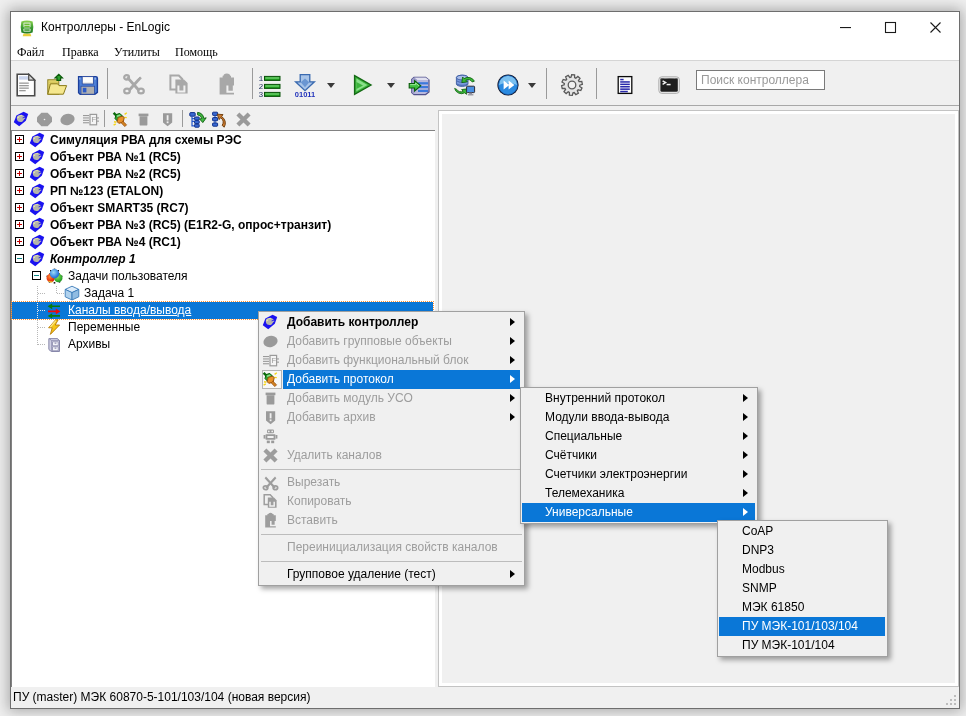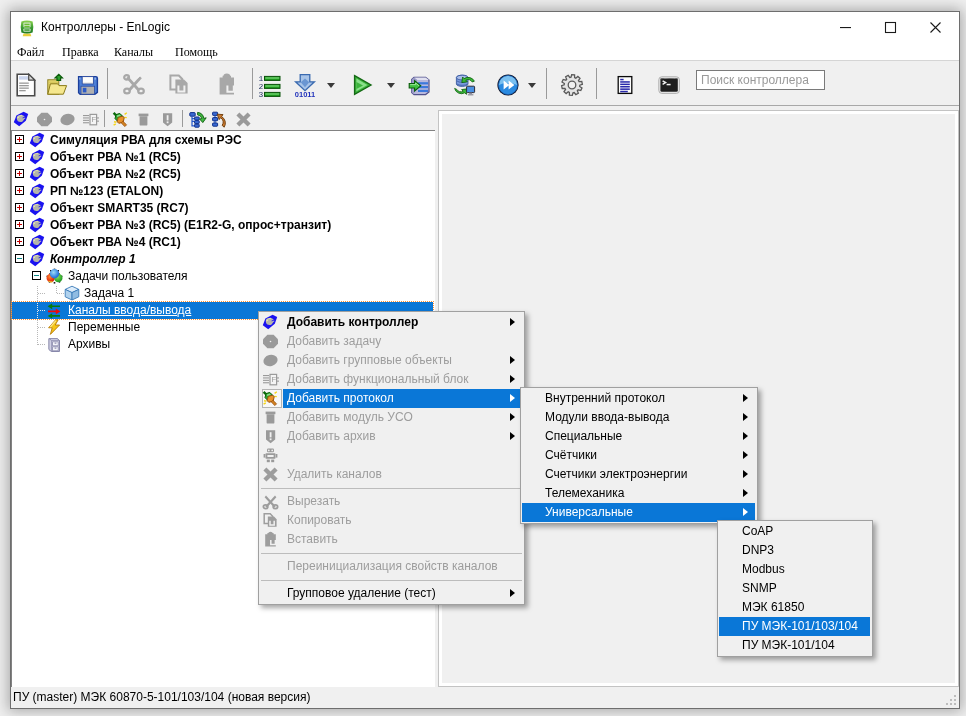--- a/index.html
+++ b/index.html
@@ -80,21 +80,21 @@
             <rect x="17.5" y="10.5" width="10" height="10" fill="none" stroke="#1a1a1a" stroke-width="1.1"></rect>
           </svg>
           <svg width="45" height="30" viewBox="0 0 45 30" style="position:absolute;left:90px;top:0">
             <path d="M17.5,10.5 L27.5,20.5 M27.5,10.5 L17.5,20.5" stroke="#1a1a1a" stroke-width="1.1"></path>
           </svg>
         </div>
       </div>
       <div class="menubar">
         <span style="left:6px">Файл</span>
         <span style="left:51px">Правка</span>
-        <span style="left:103px">Каналы</span>
+        <span style="left:103px">Утилиты</span>
         <span style="left:164px">Помощь</span>
       </div>
       <div class="tb1">
         <div class="abs" style="left:3px;top:11px;width:24px;height:24px"><svg width="24" height="24" viewBox="0 0 24 24" style="">
             <path d="M3.2,1.2 h11.5 l6,6 v15.5 h-17.5 Z" fill="#fdfdfd" stroke="#4a4a4a" stroke-width="1.6"></path>
             <path d="M14.7,1.2 v6 h6 Z" fill="#d8d8d8" stroke="#4a4a4a" stroke-width="1.2"></path>
             <rect x="5" y="3.2" width="9" height="3.4" fill="#ccd6ee"></rect>
             <rect x="5.2" y="9.5" width="9.6" height="1.3" fill="#9a9a9a"></rect>
             <rect x="5.2" y="12" width="9.6" height="1.3" fill="#9a9a9a"></rect>
             <rect x="5.2" y="14.5" width="9.6" height="1.3" fill="#9a9a9a"></rect>
@@ -457,27 +457,20 @@
         <div class="mic"><svg width="16" height="16" viewBox="0 0 16 16" style="">
             <path d="M0.8,11.2 L3.4,4.6 L10.6,0.7 L15.2,3.1 L12.8,9.7 L6.2,15.3 Z" fill="#1a12f0"></path>
             <path d="M3.8,6.8 C4.4,4.9 7.6,3.6 9.8,4.3 L11.8,5.6 L9.2,6.9 L11.4,7.9 L9.6,10.4 C7.6,11.7 4.8,10.9 4.1,9.1 Z" fill="#b4b4aa"></path>
             <path d="M4.4,5.4 l4.6,-1.2 M3.9,7 l2.2,-0.7 M10.4,7.5 l1.8,-0.4" stroke="#e8e8b0" stroke-width="0.9"></path>
           </svg></div>
         <div class="mtxt"><b>Добавить контроллер</b></div>
         <div class="arr"></div>
       </div>
       <div class="mi dis">
         <div class="mic"><svg width="17" height="17" viewBox="0 0 17 17" style="">
-            <path d="M5.4,1.8 h6.2 l4.4,4.4 v4.6 l-4.4,4.4 H5.4 L1,10.8 V6.2 Z" fill="#9a9a9a"></path>
-            <circle cx="8.5" cy="8.5" r="0.8" fill="#f0f0f0"></circle>
-          </svg></div>
-        <div class="mtxt">Добавить задачу</div>
-      </div>
-      <div class="mi dis">
-        <div class="mic"><svg width="17" height="17" viewBox="0 0 17 17" style="">
             <ellipse cx="8.5" cy="8.5" rx="7.2" ry="5.6" fill="#9a9a9a" transform="rotate(-14 8.5 8.5)"></ellipse>
           </svg></div>
         <div class="mtxt">Добавить групповые объекты</div>
         <div class="arr"></div>
       </div>
       <div class="mi dis">
         <div class="mic"><svg width="17" height="17" viewBox="0 0 17 17" style="">
             <rect x="8" y="3.4" width="6.6" height="10.4" fill="#f4f4f4" stroke="#9a9a9a" stroke-width="1.2"></rect>
             <text x="9.6" y="11.2" font-size="7.5" fill="#9a9a9a" font-family="Liberation Sans">F</text>
             <rect x="1" y="4" width="6" height="1.1" fill="#9a9a9a"></rect>
@@ -607,21 +600,21 @@
       <div class="mi">
         <div class="mtxt">Телемеханика</div>
         <div class="arr"></div>
       </div>
       <div class="mi hl">
         <div class="hlbar"></div>
         <div class="mtxt">Универсальные</div>
         <div class="arr"></div>
       </div>
     </div>
-    <div class="menu sm" style="left:717px;top:520px;width:156px">
+    <div class="menu sm" style="left:717px;top:520px;width:171px">
       <div class="mi">
         <div class="mtxt">CoAP</div>
       </div>
       <div class="mi">
         <div class="mtxt">DNP3</div>
       </div>
       <div class="mi">
         <div class="mtxt">Modbus</div>
       </div>
       <div class="mi">

